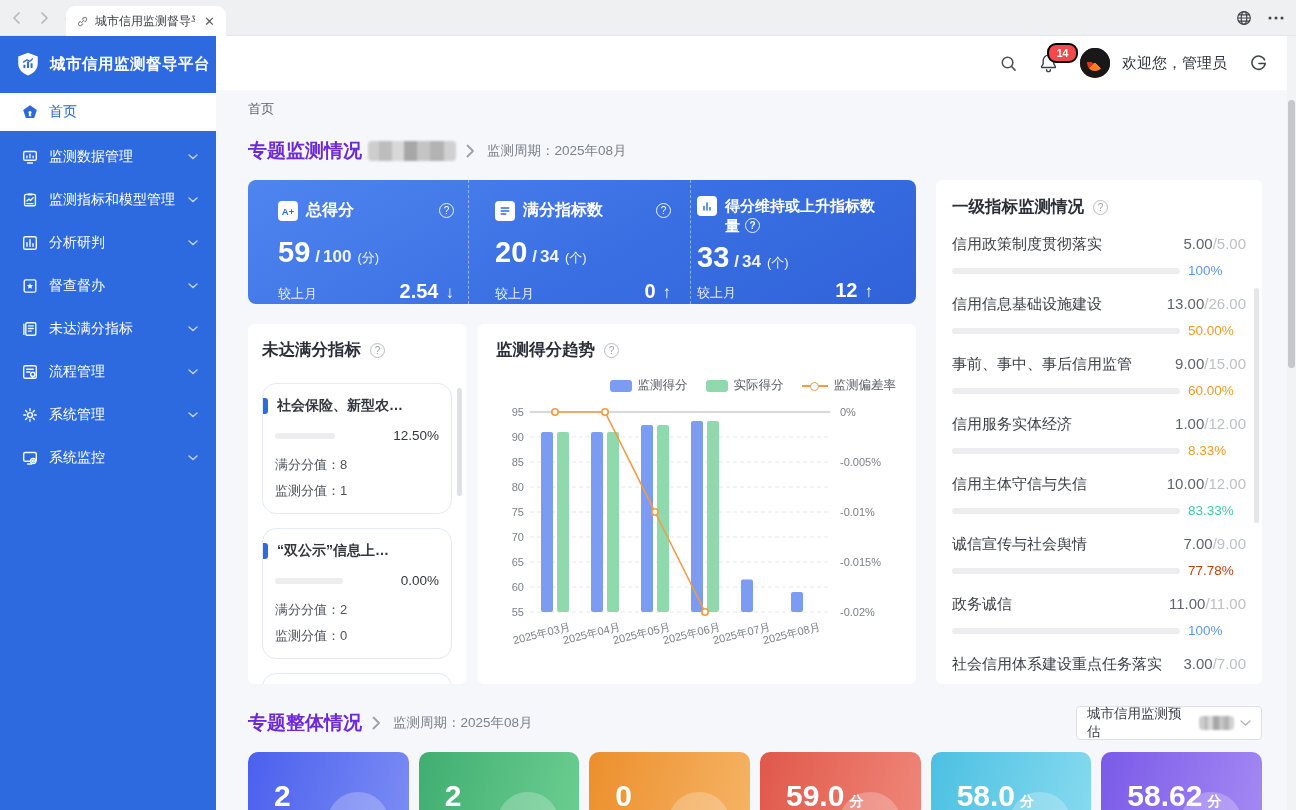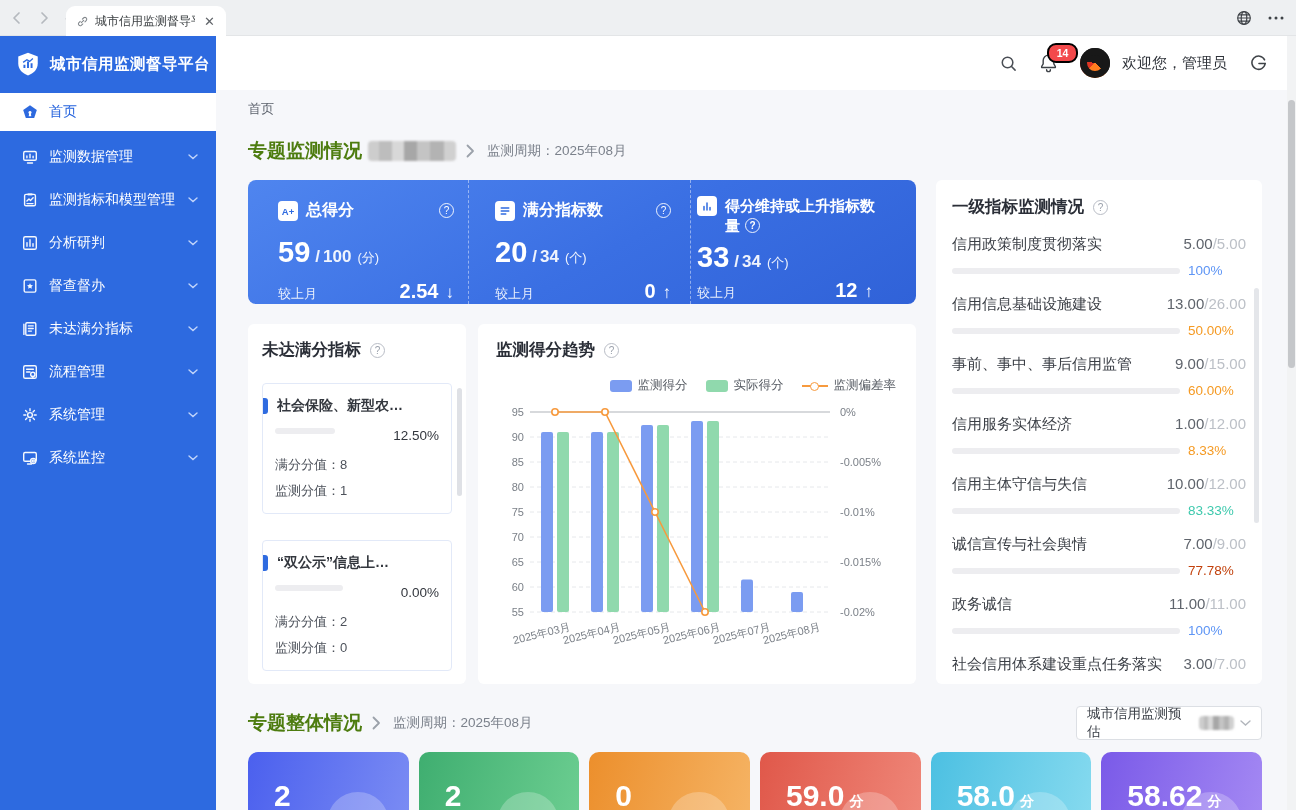--- a/index.html
+++ b/index.html
@@ -28,21 +28,21 @@
   
   .app-header{position:absolute;left:216px;top:36px;width:1080px;height:54px;background:#fff;display:flex;align-items:center;justify-content:flex-end;gap:22px;padding-right:28px;box-sizing:border-box;}
   .hicon{position:relative;display:flex;align-items:center;cursor:pointer;}
   .badge{position:absolute;top:-10px;left:8px;min-width:17px;height:16px;padding:0 5px;background:#f3494b;border-radius:9px;color:#fff;font-size:10.5px;font-weight:700;display:flex;align-items:center;justify-content:center;border:2px solid #000000;box-sizing:content-box;}
   .avatar{width:30px;height:30px;border-radius:50%;background:conic-gradient(from 130deg,#ff7d1f 0 95deg,#e03524 95deg 150deg,#181818 150deg 360deg);box-shadow:inset 0 0 0 7px #181818;}
   .welcome{font-size:15px;color:#2f333a;margin-left:-10px;}
   
   .main{position:absolute;left:216px;top:90px;width:1080px;height:720px;background:#f6f7fa;padding:8px 34px 0 32px;box-sizing:border-box;overflow:hidden;}
   .breadcrumb{font-size:13px;color:#5d636d;margin:2px 0 20px;}
   .section-head{display:flex;align-items:center;margin-bottom:16px;}
-  .section-title{font-size:19px;font-weight:800;color:#4d7c0f;}
+  .section-title{font-size:19px;font-weight:800;color:#6d28d9;}
   .redact{height:20px;border-radius:4px;filter:blur(1.2px);margin-left:6px;
     background:linear-gradient(90deg,#cdcdcd 0 13%,#bdbdbd 13% 27%,#d8d8d8 27% 41%,#a7a7a7 41% 56%,#c4c4c4 56% 71%,#b3b3b3 71% 86%,#d0d0d0 86%);}
   .head-chev{margin:0 12px 0 10px;display:flex;}
   .period{font-size:13.5px;color:#7b818b;}
   .dash{display:grid;grid-template-columns:668px 326px;gap:20px;align-items:start;}
   
   .stats-card{height:124px;border-radius:8px;background:linear-gradient(150deg,#4f85ef 0%,#3a6fe3 55%,#3062d8 100%);color:#fff;display:flex;margin-bottom:20px;overflow:hidden;}
   .stat-col{box-sizing:border-box;padding-top:20px;}
   .stat-col.c1{width:220px;padding-left:30px;}
   .stat-col.c2{width:222px;padding-left:26px;border-left:1px dashed rgba(255,255,255,.45);}
@@ -67,25 +67,25 @@
   .c-val{margin-left:auto;font-size:20px;font-weight:800;}
   .c-arrow{font-size:17px;font-weight:800;margin-left:7px;}
   
   .panel{background:#fff;border-radius:6px;box-sizing:border-box;position:relative;}
   .panel-trow{display:flex;align-items:center;gap:9px;}
   .panel-title{font-size:16.5px;font-weight:800;color:#2a2e37;}
   .help.gray{border-color:#b9bdc6;color:#9aa0ab;}
   .row2{display:grid;grid-template-columns:218px 438px;gap:12px;}
   .unmet{height:360px;padding:15px 14px;overflow:hidden;}
   .unmet-list{margin-top:22px;}
-  .unmet-item{border:1px solid #e2e9f8;border-radius:4px;padding:13px 12px 9px;margin-bottom:26px;background:#fff;cursor:pointer;}
+  .unmet-item{border:1px solid #e2e9f8;border-radius:14px;padding:13px 12px 9px;margin-bottom:14px;background:#fff;cursor:pointer;}
   .ui-name-row{display:flex;align-items:center;gap:9px;}
   .ui-tag{width:5px;height:16px;border-radius:0 3px 3px 0;background:#2f6be0;flex:0 0 5px;margin-left:-12px;}
   .ui-name{font-size:14px;font-weight:600;color:#33373e;white-space:nowrap;overflow:hidden;}
-  .ui-bar-row{display:flex;align-items:flex-start;margin:13px 0 9px;gap:48px;}
+  .ui-bar-row{display:flex;align-items:center;margin:13px 0 9px;gap:48px;}
   .track{flex:1;height:6px;border-radius:3px;background:#ededf0;overflow:hidden;}
   .fill{height:100%;border-radius:3px;background:#6a94f4;width:0;}
   .ui-pct{font-size:13.5px;color:#33373e;margin-left:10px;}
   .ui-kv{font-size:13px;color:#4d525b;line-height:2.0;}
   .scroll-thumb{position:absolute;width:5px;border-radius:3px;background:#dfe1e6;right:4px;cursor:pointer;}
   
   .trend{height:360px;padding:15px 18px;}
   .legend{display:flex;justify-content:flex-end;align-items:center;gap:18px;margin:16px 2px 0 0;font-size:12.5px;color:#565b63;}
   .leg-item{display:flex;align-items:center;gap:6px;cursor:pointer;}
   .swatch{width:22px;height:12px;border-radius:3px;background:#ccc;}

